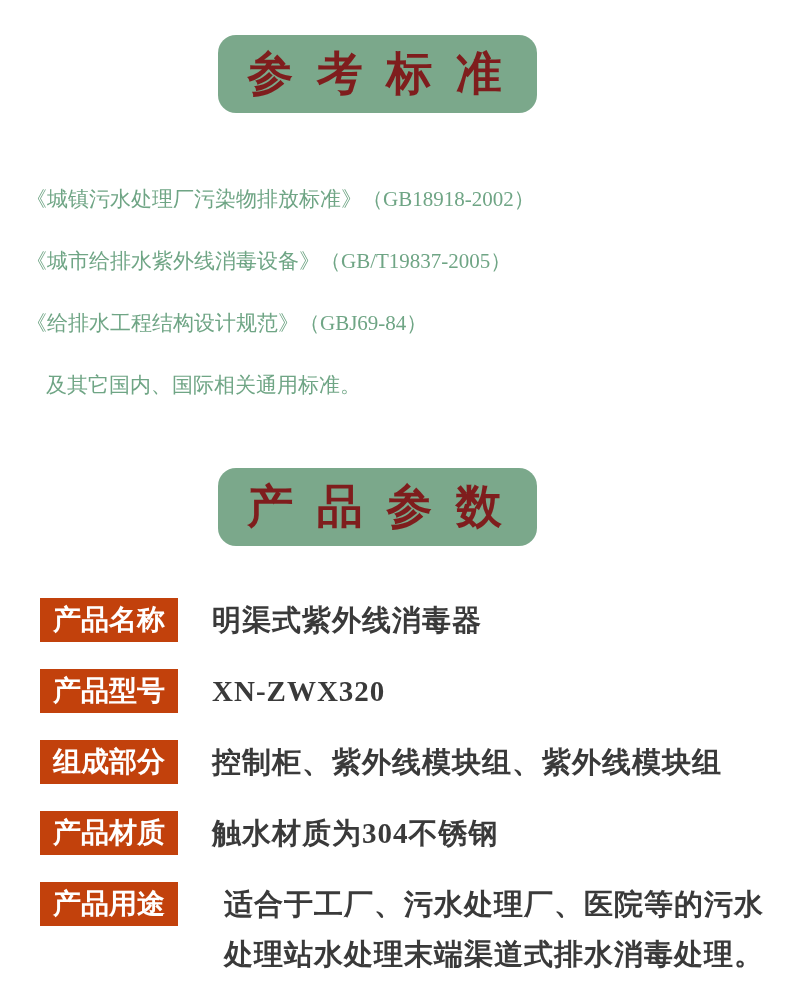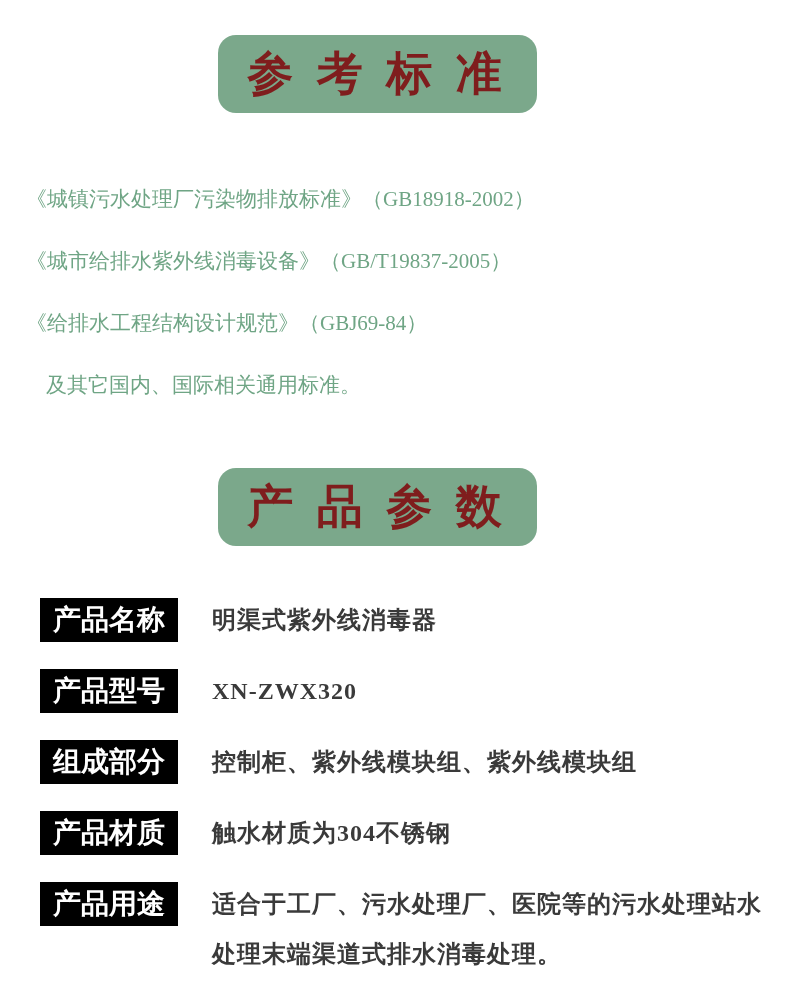--- a/index.html
+++ b/index.html
@@ -57,37 +57,38 @@
   }
   .param-row {
     display: flex;
     align-items: flex-start;
     margin-bottom: 24px;
     min-height: 44px;
   }
   .param-tag {
     flex: 0 0 138px;
     height: 44px;
-    background: #000000;
+    background: #c2410c;
     color: #ffffff;
     font-size: 28px;
     font-weight: bold;
     text-align: center;
     line-height: 44px;
     white-space: nowrap;
   }
   .param-val {
     margin-left: 34px;
     max-width: 552px;
     color: #3A3A3A;
-    font-size: 24px;
+    font-size: 29px;
     font-weight: bold;
     line-height: 50px;
     margin-top: -3px;
     letter-spacing: 1px;
+    text-align: right;
   }
 </style>
 </head>
 <body>
 
 <div class="page">
 
   <div class="banner banner-standards">参 考 标 准</div>
 
   <div class="standards">

